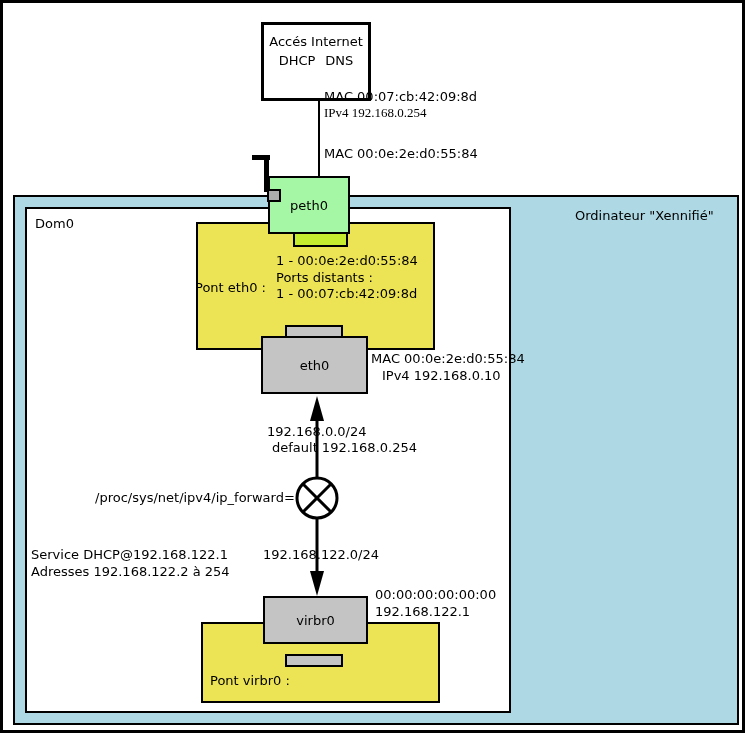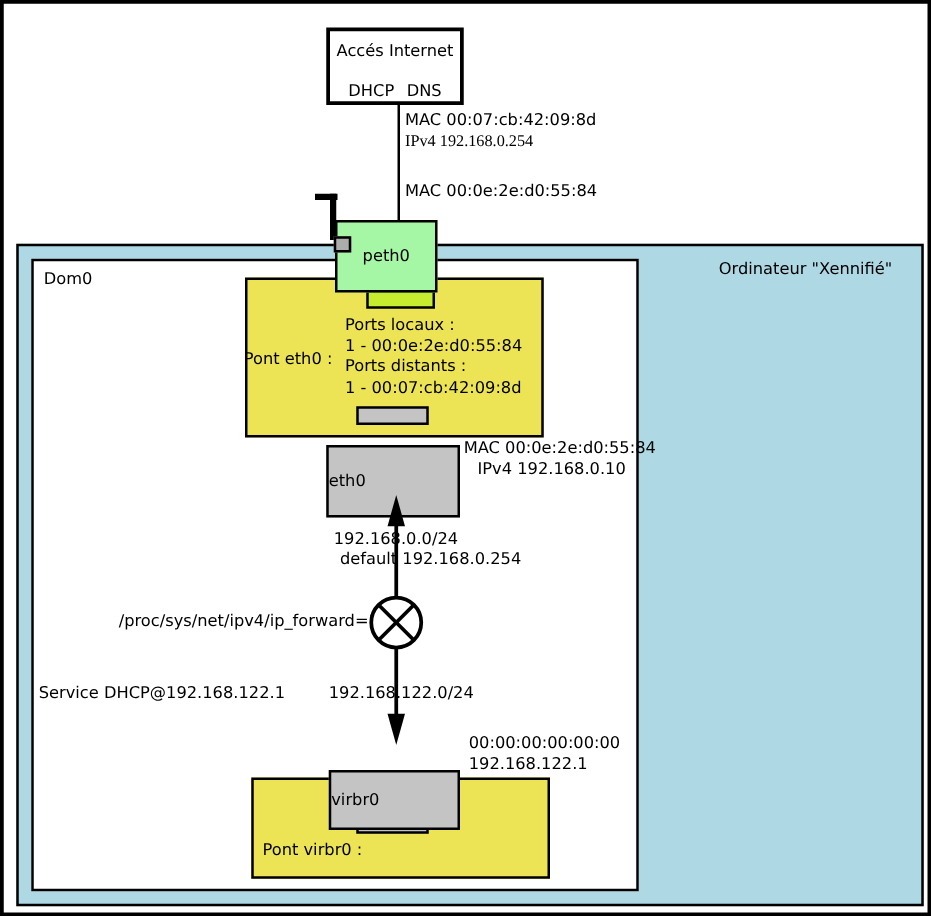--- a/index.html
+++ b/index.html
@@ -11,21 +11,21 @@
   .canvas{
     position:relative;width:745px;height:733px;box-sizing:border-box;
     border:3px solid var(--line-black);background:#fff;overflow:hidden;
     font-size:13px;color:#000;
   }
   .box{position:absolute;box-sizing:border-box;border:2px solid var(--line-black);}
   .blue-box{background:var(--light-blue);}
   .white-box{background:#fff;}
   .yellow-box{background:var(--yellow);}
   .green-box{background:var(--pale-green);display:flex;align-items:center;justify-content:center;}
-  .gray-box{background:var(--gray);display:flex;align-items:center;justify-content:flex-start;margin-top:20px;}
+  .gray-box{background:var(--gray);display:flex;align-items:center;justify-content:center;}
   .tab-green{background:var(--chartreuse);}
   .tab-gray{background:var(--gray);}
   .label{position:absolute;white-space:nowrap;line-height:16px;}
   .ports{position:absolute;white-space:nowrap;line-height:16.5px;}
   .two-line{position:absolute;white-space:nowrap;line-height:17px;}
   .cable{position:absolute;background:var(--line-black);}
   .port-square{position:absolute;box-sizing:border-box;border:2px solid var(--line-black);background:var(--port-gray);}
   .vline{position:absolute;background:var(--line-black);}
   .internet-box{
     position:absolute;box-sizing:border-box;border:3px solid var(--line-black);
@@ -42,21 +42,20 @@
 
   <div class="box blue-box" style="left:10px;top:192px;width:726px;height:530px;"></div>
   <div class="label" style="left:572px;top:205px;">Ordinateur "Xennifié"</div>
 
   <div class="box white-box" style="left:22px;top:204px;width:486px;height:506px;"></div>
   <div class="label" style="left:32px;top:213px;">Dom0</div>
 
   <div class="box yellow-box" style="left:193px;top:219px;width:239px;height:128px;"></div>
   <div class="label" style="left:192px;top:277px;">Pont eth0 :</div>
   <div class="ports" style="left:273px;top:250px;">
-    <div>Ports locaux :</div>
     <div>1 - 00:0e:2e:d0:55:84</div>
     <div>Ports distants :</div>
     <div>1 - 00:07:cb:42:09:8d</div>
   </div>
 
   <div class="box yellow-box" style="left:198px;top:619px;width:239px;height:81px;"></div>
   <div class="label" style="left:207px;top:670px;">Pont virbr0 :</div>
 
   <div class="vline" style="left:315px;top:81px;width:2px;height:92px;"></div>
 
@@ -71,39 +70,40 @@
   <div class="box tab-gray" style="left:282px;top:322px;width:58px;height:15px;"></div>
   <div class="box gray-box" style="left:258px;top:333px;width:107px;height:58px;">
     <span>eth0</span>
   </div>
 
   <div class="box tab-gray" style="left:282px;top:651px;width:58px;height:13px;"></div>
   <div class="box gray-box" style="left:260px;top:593px;width:105px;height:48px;">
     <span>virbr0</span>
   </div>
 
-  <div class="internet-box" style="left:258px;top:19px;width:110px;height:62px;justify-content:space-between;">
+  <div class="internet-box" style="left:258px;top:19px;width:110px;height:79px;">
     <div>Accés Internet</div>
     <div class="services-row">
       <span>DHCP</span>
       <span>DNS</span>
     </div>
   </div>
 
   <div class="label" style="left:321px;top:86px;">MAC 00:07:cb:42:09:8d</div>
   <div class="label" style="left:321px;top:102px;font-family:Liberation Serif, serif;">IPv4 192.168.0.254</div>
   <div class="label" style="left:321px;top:143px;">MAC 00:0e:2e:d0:55:84</div>
   <div class="label" style="left:368px;top:348px;">MAC 00:0e:2e:d0:55:84</div>
   <div class="label" style="left:368px;top:365px;margin-left:11px;">IPv4 192.168.0.10</div>
   <div class="label" style="left:264px;top:421px;">192.168.0.0/24</div>
   <div class="label" style="left:269px;top:437px;">default 192.168.0.254</div>
   <div class="label" style="left:92px;top:487px;">/proc/sys/net/ipv4/ip_forward=1</div>
   <div class="label" style="left:260px;top:544px;">192.168.122.0/24</div>
   <div class="two-line" style="left:28px;top:543px;">
     <div>Service DHCP@192.168.122.1</div>
+    <div>Adresses 192.168.122.2 à 254</div>
   </div>
   <div class="label" style="left:372px;top:584px;">00:00:00:00:00:00</div>
   <div class="label" style="left:372px;top:601px;">192.168.122.1</div>
 
   <svg class="overlay" width="745" height="733" viewBox="0 0 745 733">
     <line x1="314" y1="475" x2="314" y2="412" stroke="#000" stroke-width="3"></line>
     <polygon points="314,393 307,418 321,418" fill="#000"></polygon>
     <circle cx="314" cy="495" r="20" fill="#fff" stroke="#000" stroke-width="3"></circle>
     <line x1="300" y1="481" x2="328" y2="509" stroke="#000" stroke-width="3"></line>
     <line x1="300" y1="509" x2="328" y2="481" stroke="#000" stroke-width="3"></line>

